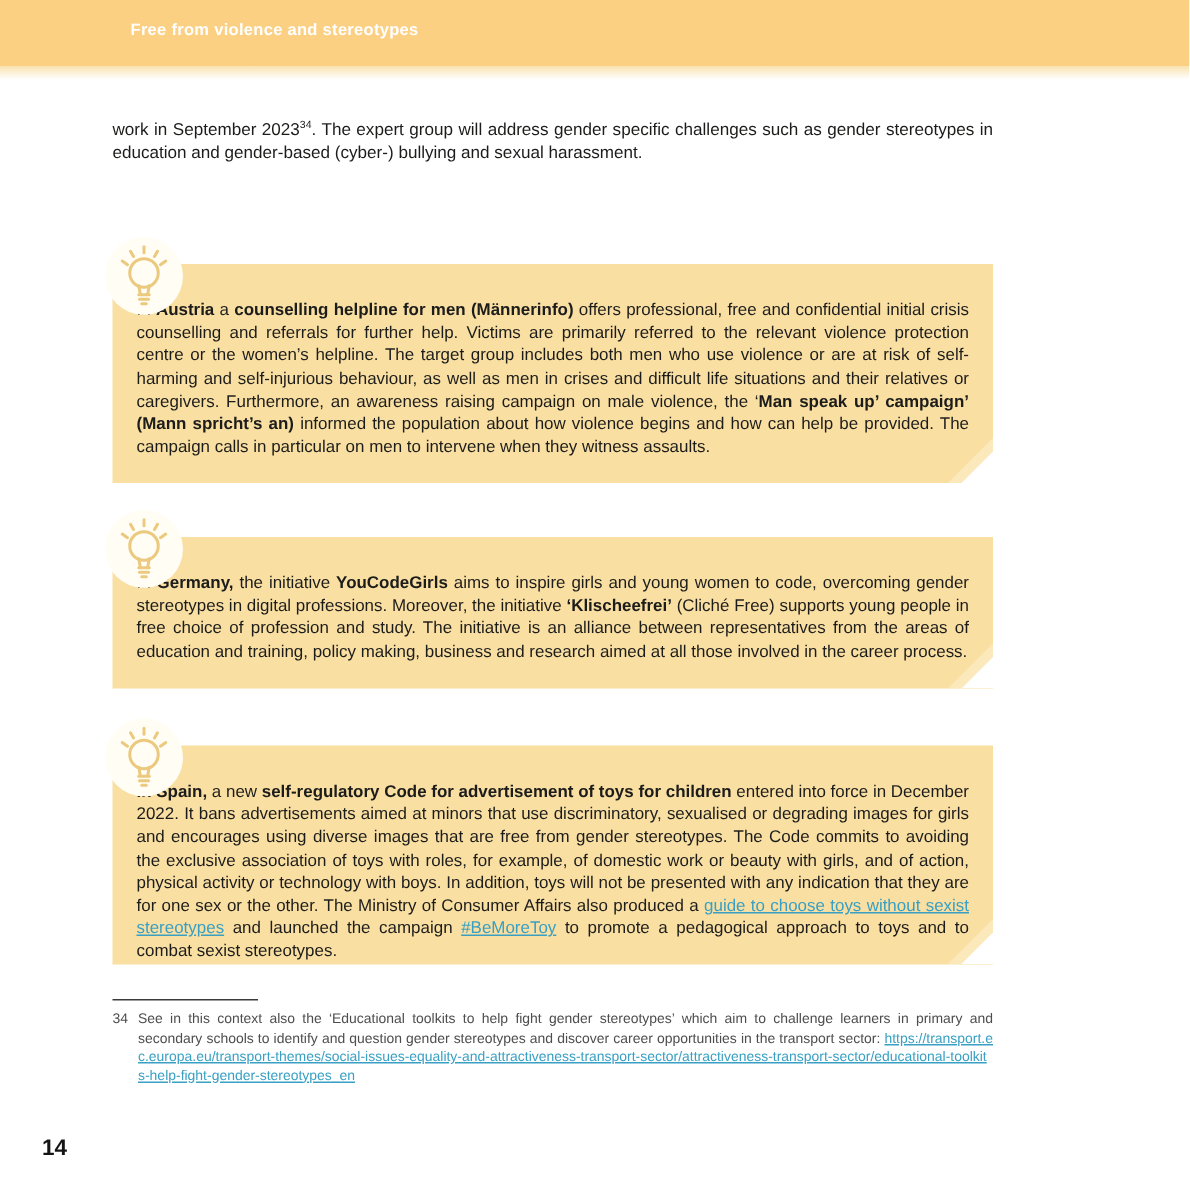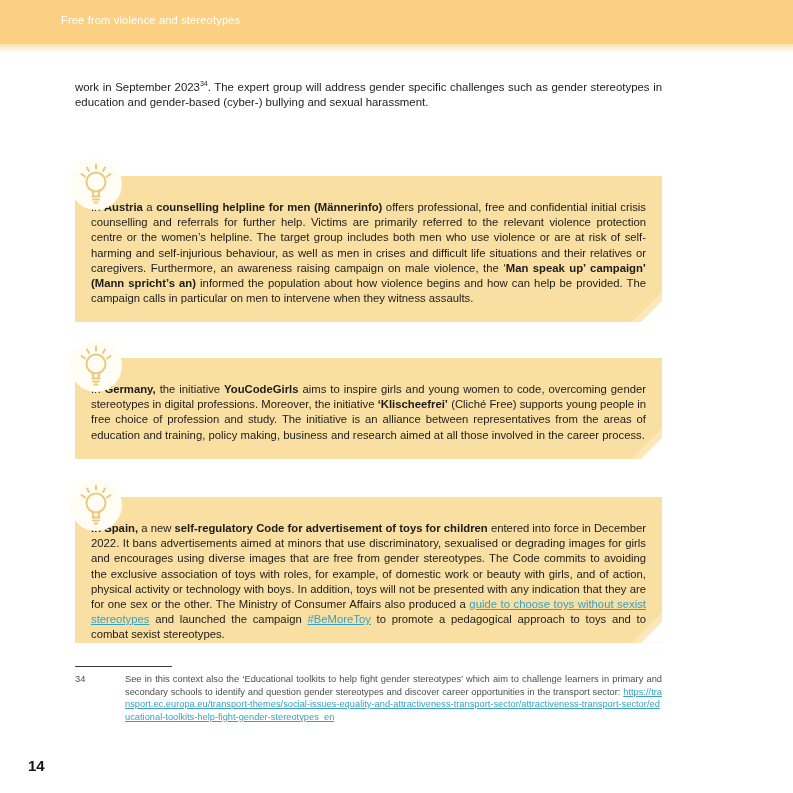--- a/index.html
+++ b/index.html
@@ -11,21 +11,21 @@
   :root{
     --header-bg:#FBD083;
     --box-bg:#F9DFA2;
     --link:#39A0C3;
     --fold:#FBE9BC;
     --text:#1c1c1b;
   }
   .page{position:absolute;inset:0;}
   
   .header{position:absolute;top:0;left:0;right:0;height:44px;background:var(--header-bg);}
-  .header-title{position:absolute;left:61px;top:14px;color:#ffffff;font-weight:normal;font-size:11px;letter-spacing:.2px;text-align:right;}
+  .header-title{position:absolute;left:87px;top:14px;color:#ffffff;font-weight:bold;font-size:11px;letter-spacing:.2px;text-align:right;}
   .header-fade{position:absolute;top:44px;left:0;right:0;height:9px;background:linear-gradient(#F9E2AE,#ffffff);}
   
   .intro{position:absolute;left:75px;top:80px;width:587px;display:flex;gap:16px;}
   .intro .col{flex:1;margin:0;font-size:11.4px;line-height:15px;text-align:justify;color:var(--text);}
   .b{font-weight:bold;}
   sup{font-size:7px;line-height:0;vertical-align:super;}
   a.lnk{color:var(--link);text-decoration:underline;cursor:pointer;}
   
   .callout{
     position:absolute;left:75px;width:587px;box-sizing:border-box;
@@ -38,21 +38,21 @@
   #box3{top:497px;min-height:143px;}
   .fold-light{position:absolute;right:0;bottom:0;width:30px;height:30px;background:var(--fold);
     clip-path:polygon(100% 0,0 100%,100% 100%);}
   .fold-white{position:absolute;right:0;bottom:0;width:21px;height:21px;background:#ffffff;
     clip-path:polygon(100% 0,0 100%,100% 100%);}
   .bulb{position:absolute;left:-5px;top:-18px;width:52px;height:52px;}
   
   .footnote-rule{position:absolute;left:75px;top:666px;width:97px;height:1px;background:#3a3a3a;}
   .footnote{position:absolute;left:75px;top:673px;width:587px;display:grid;grid-template-columns:17px 1fr;
     font-size:9.3px;line-height:12.5px;color:#4d4d4d;}
-  .footnote .ftext{text-align:justify;margin-left:33px;}
+  .footnote .ftext{text-align:justify;}
   .footnote a.lnk{word-break:break-all;}
   
   .pagenum{position:absolute;left:28px;top:757px;font-size:15px;font-weight:bold;color:#151515;}
   .watermark{position:absolute;left:6px;top:764px;display:flex;align-items:center;gap:3px;
     color:#e7e7e7;font-weight:bold;font-size:18px;letter-spacing:2px;
     text-shadow:1px 1px 0 #ffffff,-1px -1px 0 #d9d9d9;user-select:none;}
 </style>
 </head>
 <body>
 

